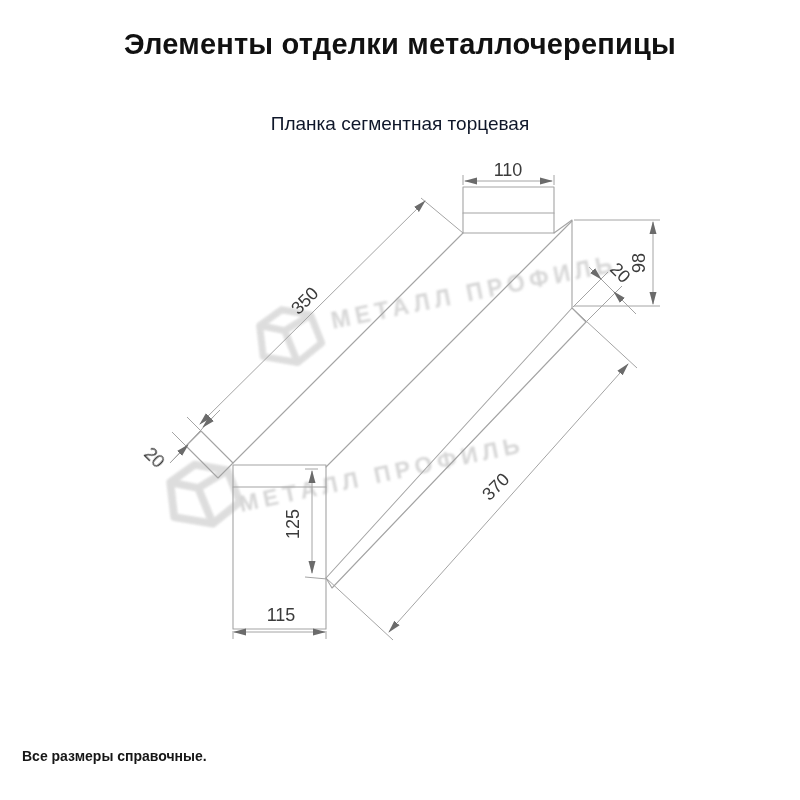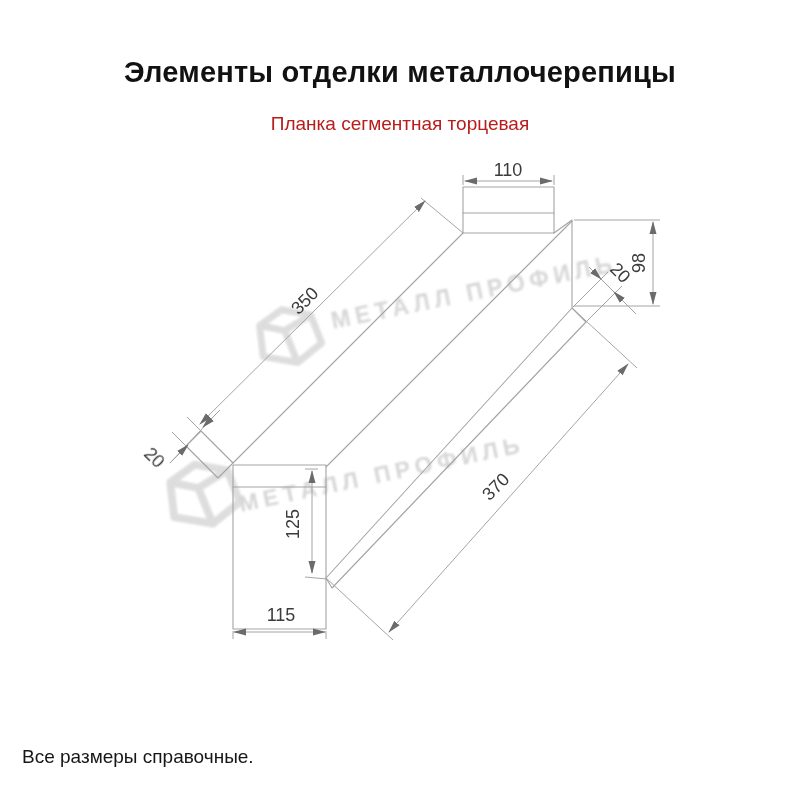--- a/index.html
+++ b/index.html
@@ -2,28 +2,28 @@
 <html><head>
 <meta charset="utf-8">
 <style>
   html,body{margin:0;padding:0;}
   body{
     width:800px;height:800px;position:relative;background:#ffffff;overflow:hidden;
     font-family:"Liberation Sans","DejaVu Sans",sans-serif;
   }
   .page-title{
     position:absolute;top:28px;left:0;width:800px;text-align:center;
-    font-size:29px;font-weight:bold;color:#111;letter-spacing:0.2px;margin-top:28px;
+    font-size:29px;font-weight:bold;color:#111;letter-spacing:0.2px;
   }
   .subtitle{
     position:absolute;top:111px;left:0;width:800px;text-align:center;
-    font-size:19px;line-height:26px;color:#b91c1c;
+    font-size:19px;line-height:26px;color:#0f172a;
   }
   .footnote{
-    position:absolute;left:22px;color:#161616;font-size:19px;line-height:25px;
+    position:absolute;left:22px;color:#161616;font-size:14px;line-height:25px;font-weight:bold;
   }
   .footnote{top:744px;}
   svg.drawing{position:absolute;left:0;top:0;}
   .dimtext{font-size:18px;fill:#3b3b3b;}
   .wmtext{font-size:23px;font-weight:bold;letter-spacing:5px;fill:#d2d2d2;}
 </style>
 </head>
 <body>
 
 <div class="page-title">Элементы отделки металлочерепицы</div>

